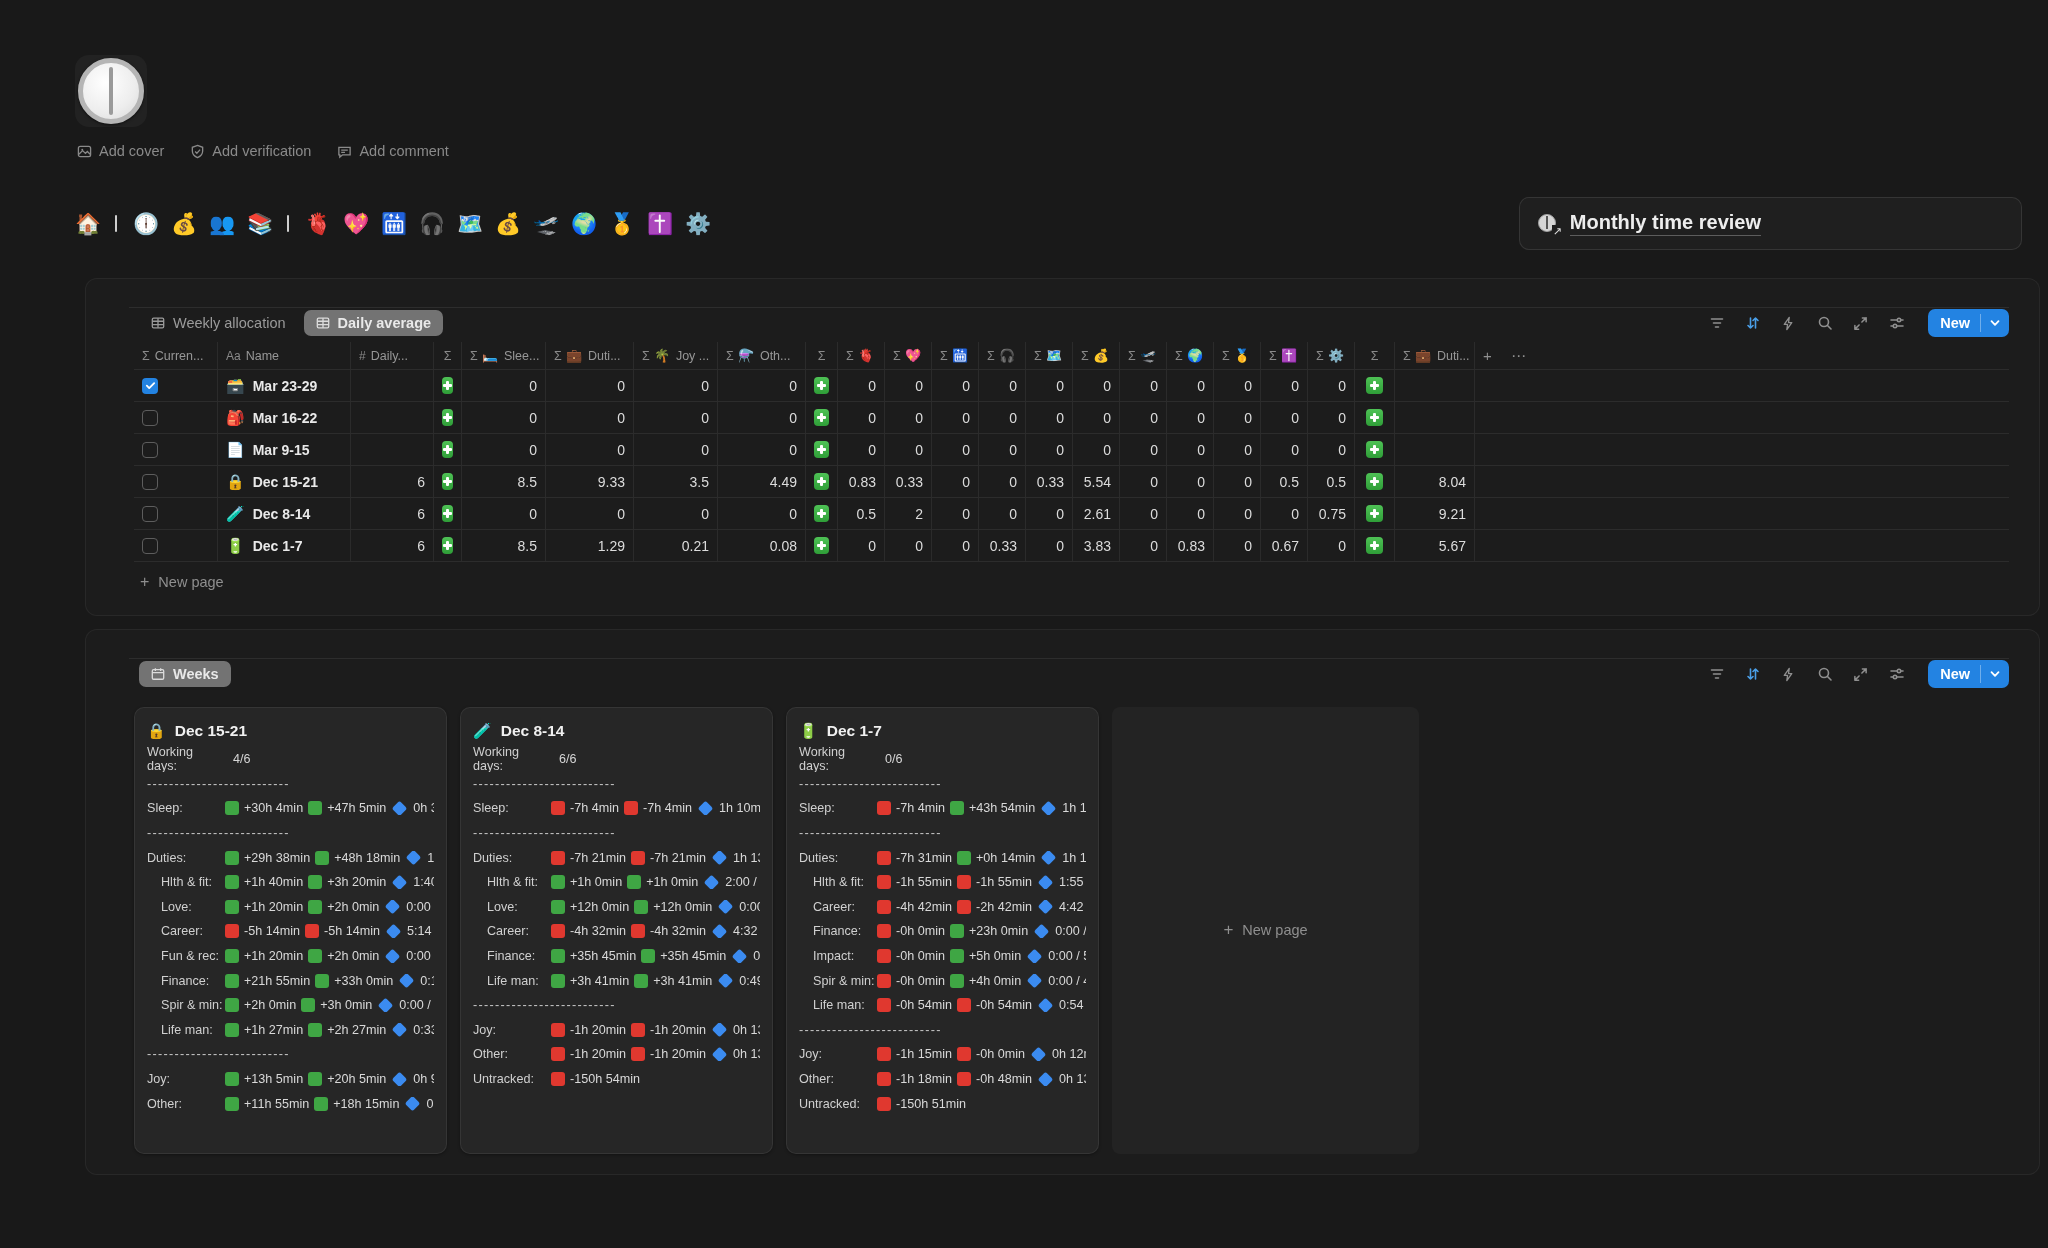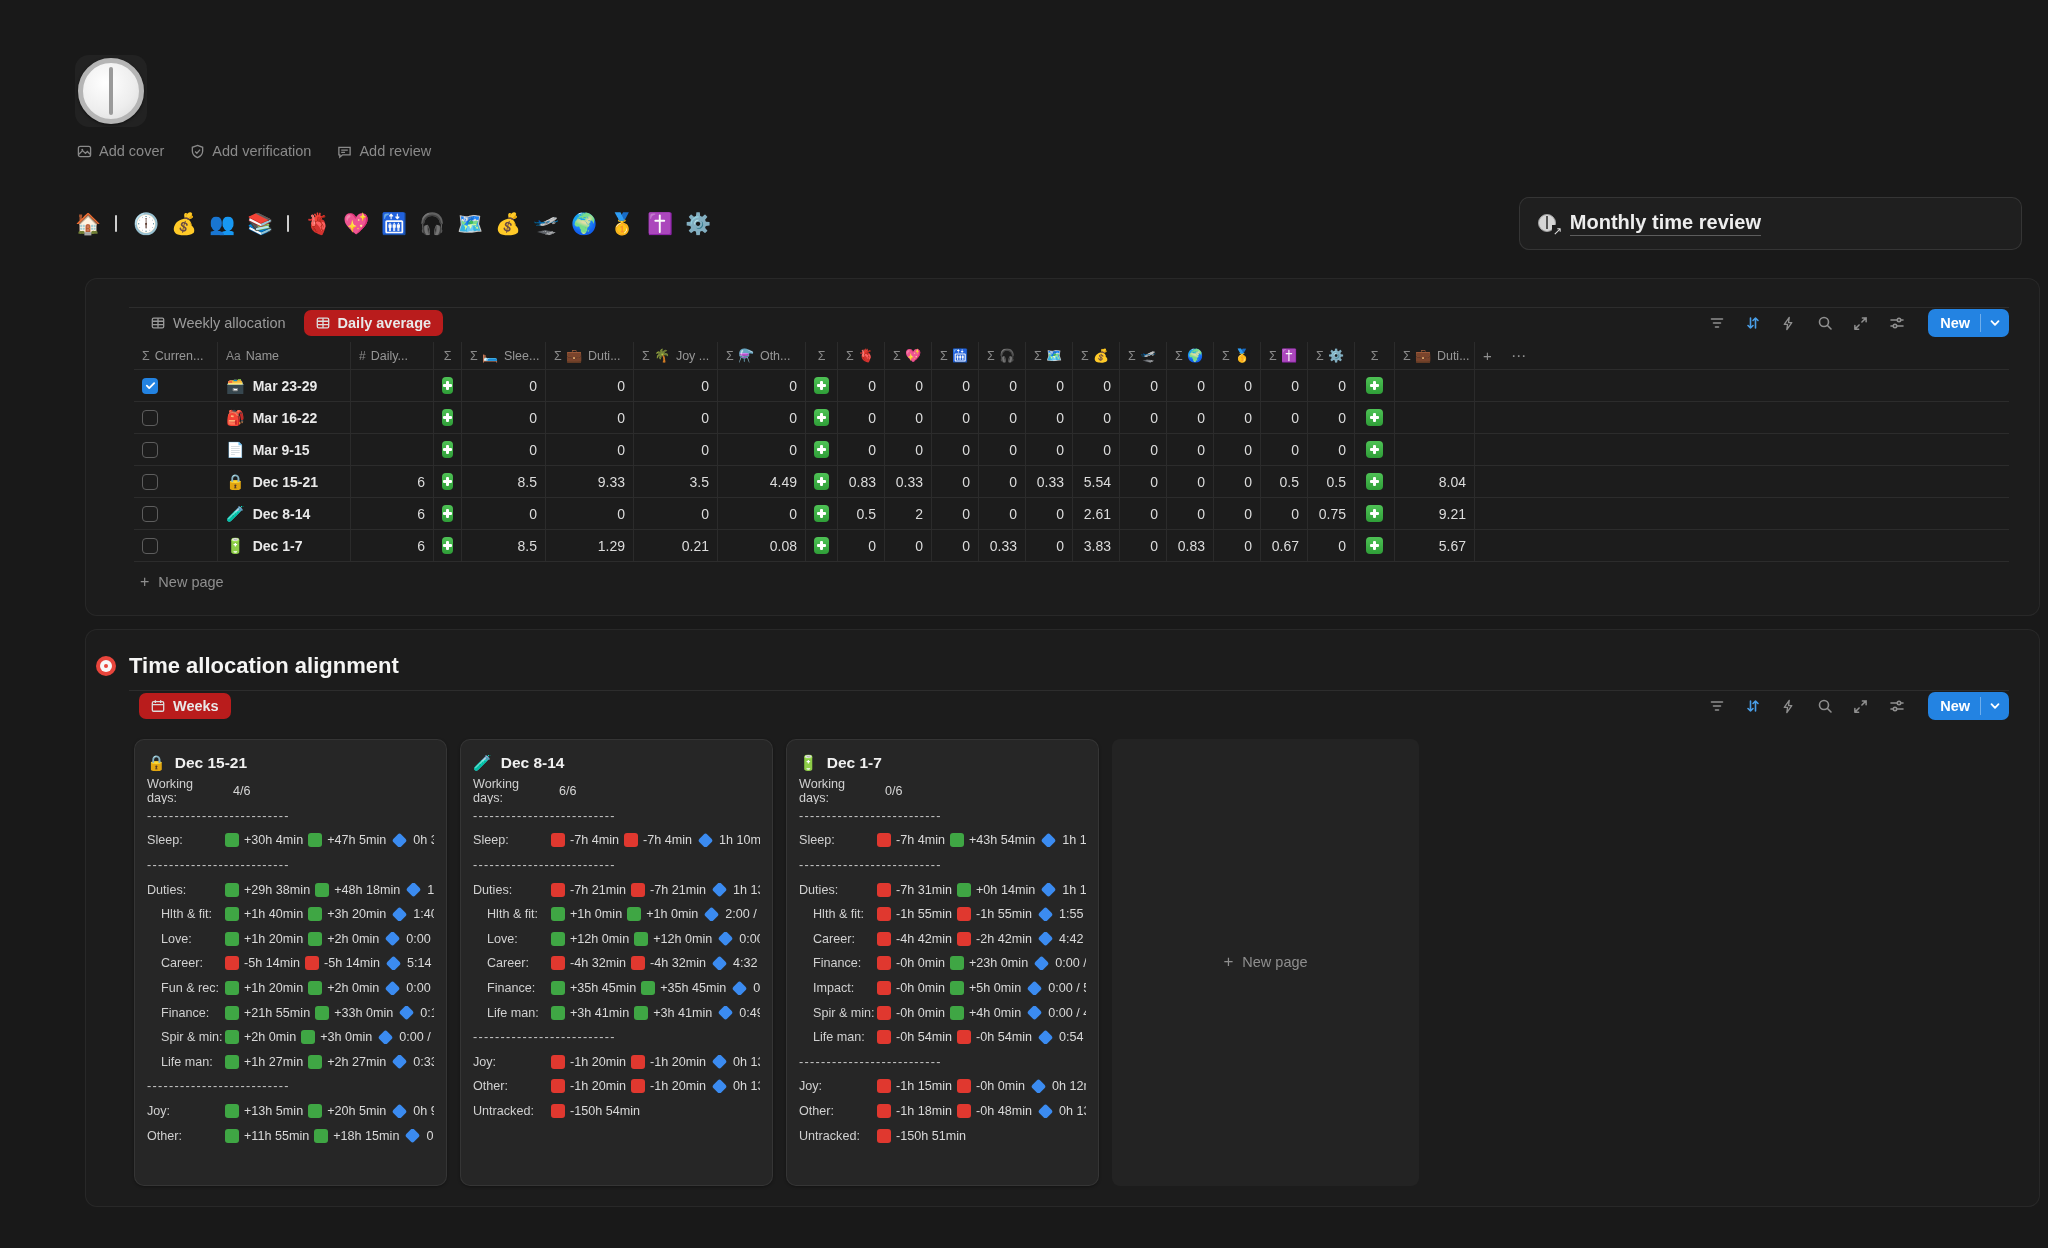--- a/index.html
+++ b/index.html
@@ -39,21 +39,21 @@
   .ring-icon::after { content:""; position:absolute; inset:4px; border-radius:50%; background:#f2f2f2; }
   .target-icon { width:20px; height:20px; border-radius:50%; background:#e8453c; position:relative; }
   .target-icon::before { content:""; position:absolute; inset:4px; border-radius:50%; background:#f7f7f7; }
   .target-icon::after { content:""; position:absolute; inset:8px; border-radius:50%; background:#e8453c; }
   .section-divider { height:1px; background:rgba(255,255,255,.08); margin:8px 0 0 38px; }
 
   .section-body { margin-left:43px; }
   .view-bar { display:flex; justify-content:space-between; align-items:center; height:30px; }
   .tabs { display:flex; gap:6px; align-items:center; padding-left:5px; }
   .tab { display:flex; gap:8px; align-items:center; font-size:14.5px; color:#9b9b9b; padding:5px 12px; border-radius:7px; cursor:pointer; white-space:nowrap; }
-  .tab.active { background:#b91c1c; color:#e9e9e9; font-weight:700; }
+  .tab.active { background:#737373; color:#e9e9e9; font-weight:700; }
   .tab svg { stroke:#9b9b9b; }
   .tab.active svg { stroke:#dcdcdc; }
 
   .toolbar { display:flex; align-items:center; gap:19px; }
   .tb-icon { width:17px; height:17px; display:flex; align-items:center; justify-content:center; cursor:pointer; }
   .new-btn { display:flex; align-items:stretch; background:#2383e2; border-radius:7px; overflow:hidden; cursor:pointer; margin-left:4px; }
   .new-btn .nb-label { color:#fff; font-size:14.5px; font-weight:600; padding:6px 10px 6px 12px; }
   .new-btn .nb-split { width:1px; background:rgba(255,255,255,.35); margin:5px 0; }
   .new-btn .nb-chevron { display:flex; align-items:center; padding:0 8px; }
 
@@ -125,21 +125,21 @@
             <path d="M8 1.5l5.5 2v4c0 3.5-2.5 5.8-5.5 7-3-1.2-5.5-3.5-5.5-7v-4z"></path>
             <path d="M5.5 8l1.8 1.8L10.8 6"></path>
           </svg>
         <span>Add verification</span>
       </div>
       <div class="page-action">
         <svg class="icon" width="15" height="15" viewBox="0 0 16 16" fill="none" stroke-width="1.4">
             <path d="M2 3.5h12v8H6l-3 2.5v-2.5H2z"></path>
             <path d="M4.5 6.5h7M4.5 9h4"></path>
           </svg>
-        <span>Add review</span>
+        <span>Add comment</span>
       </div>
     </div>
   </div>
 
   <div class="strip-row">
     <div class="emoji-strip">
         <div class="strip-emoji">🏠</div>
         <div class="strip-divider"></div>
         <div class="strip-emoji">🕕</div>
         <div class="strip-emoji">💰</div>
@@ -549,24 +549,20 @@
           </div>
         </div>
       <div class="new-page-row">
         <span class="plus-glyph">+</span>
         <span>New page</span>
       </div>
     </div>
   </div>
 
   <div class="section">
-    <div class="section-head">
-      <div class="target-icon"></div>
-      <div class="section-title">Time allocation alignment</div>
-    </div>
     <div class="section-divider"></div>
     <div class="section-body">
       <div class="view-bar">
         <div class="tabs" id="align-tabs">
             <div class="tab active">
               <svg class="icon" width="14" height="14" viewBox="0 0 16 16" fill="none" stroke-width="1.5">
                 <rect x="1.5" y="3" width="13" height="11" rx="1.5"></rect>
                 <path d="M1.5 6.5h13M5 1.5v3M11 1.5v3"></path>
               </svg>
               <span>Weeks</span>

